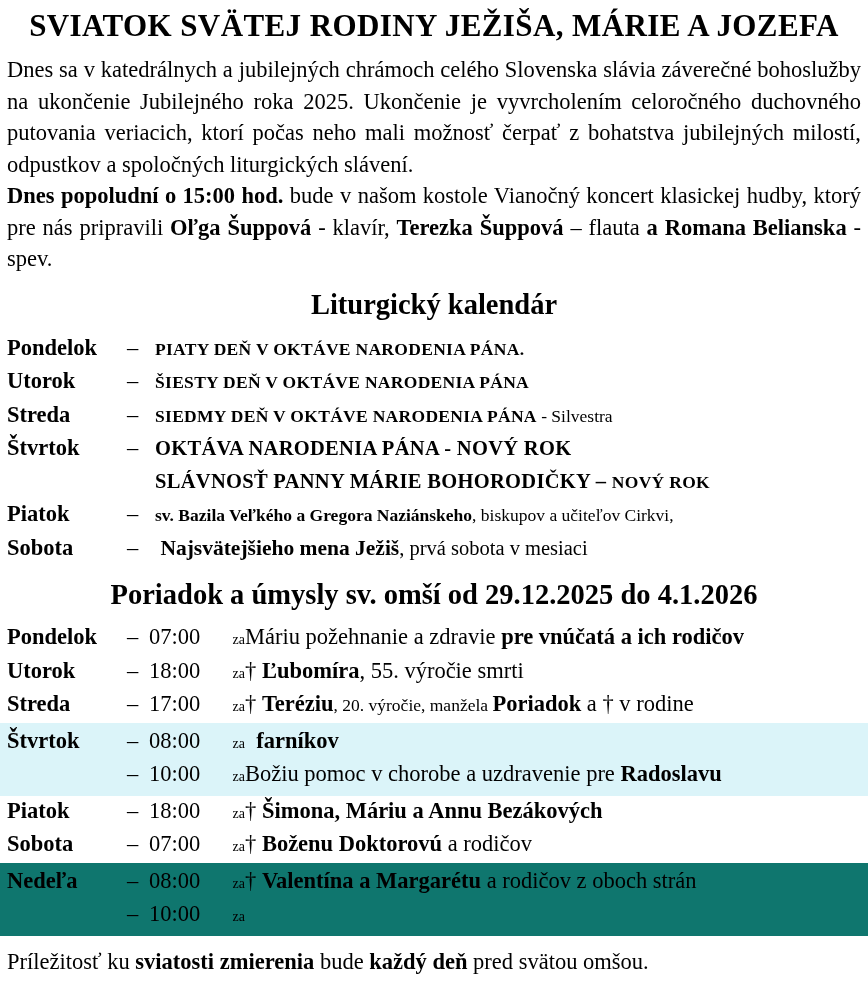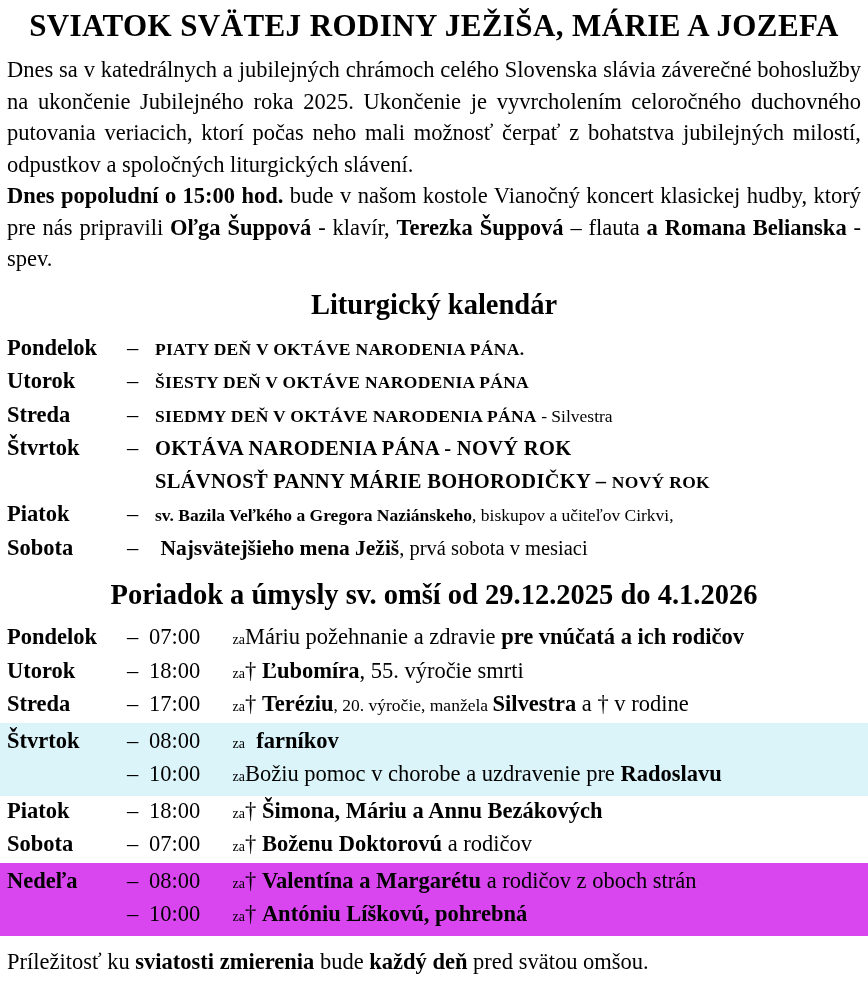--- a/index.html
+++ b/index.html
@@ -119,21 +119,21 @@
       <span class="mday">Utorok</span>
       <span class="mtime"><span class="dash">–</span><span>18:00</span></span>
       <span class="mza">za</span>
       <span class="mdesc"><span>† </span><b>Ľubomíra</b><span>, 55. výročie smrti</span></span>
     </div>
 
     <div class="mrow">
       <span class="mday">Streda</span>
       <span class="mtime"><span class="dash">–</span><span>17:00</span></span>
       <span class="mza">za</span>
-      <span class="mdesc"><span>† </span><b>Teréziu</b><span class="sm">, 20. výročie, manžela </span><b>Silvestra</b><span> a † v rodine</span></span>
+      <span class="mdesc"><span>† </span><b>Teréziu</b><span class="sm">, 20. výročie, manžela </span><b>Poriadok</b><span> a † v rodine</span></span>
     </div>
 
     <div class="hl" style="background: rgb(219, 244, 249);">
       <div class="mrow">
         <span class="mday">Štvrtok</span>
         <span class="mtime"><span class="dash">–</span><span>08:00</span></span>
         <span class="mza">za</span>
         <span class="mdesc"><b>&nbsp;&nbsp;farníkov</b></span>
       </div>
       <div class="mrow">
@@ -151,32 +151,31 @@
       <span class="mdesc"><span>† </span><b>Šimona, Máriu a Annu Bezákových</b></span>
     </div>
 
     <div class="mrow">
       <span class="mday">Sobota</span>
       <span class="mtime"><span class="dash">–</span><span>07:00</span></span>
       <span class="mza">za</span>
       <span class="mdesc"><span>† </span><b>Boženu Doktorovú</b><span> a rodičov</span></span>
     </div>
 
-    <div class="hl" style="background: #d946ef;">
+    <div class="hl" style="background: #0f766e;">
       <div class="mrow">
         <span class="mday">Nedeľa</span>
         <span class="mtime"><span class="dash">–</span><span>08:00</span></span>
         <span class="mza">za</span>
         <span class="mdesc"><span>† </span><b>Valentína a Margarétu</b><span> a rodičov z oboch strán</span></span>
       </div>
       <div class="mrow">
         <span class="mday"></span>
         <span class="mtime"><span class="dash">–</span><span>10:00</span></span>
         <span class="mza">za</span>
-        <span class="mdesc"><span>† </span><b>Antóniu Líškovú, pohrebná</b></span>
       </div>
     </div>
 
   </div>
 
   <p class="footer"><span>Príležitosť ku </span><b>sviatosti zmierenia</b><span> bude </span><b>každý deň</b><span> pred svätou omšou.</span></p>
 
 </div>
 
 </body></html>

